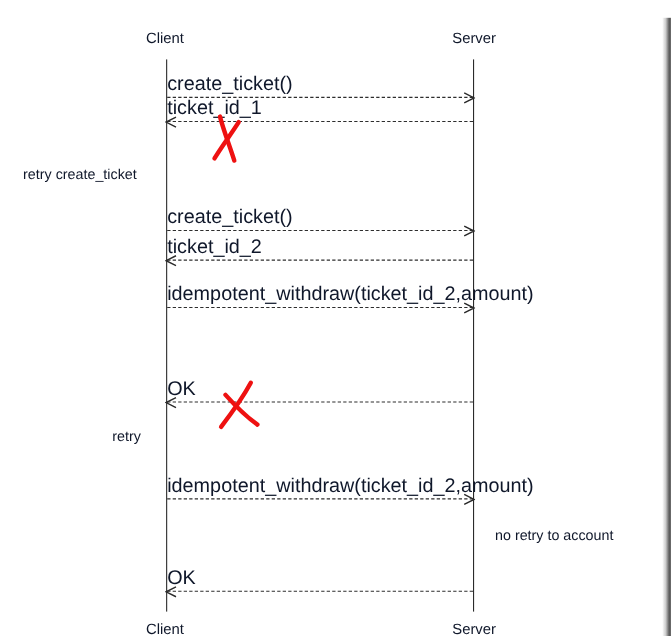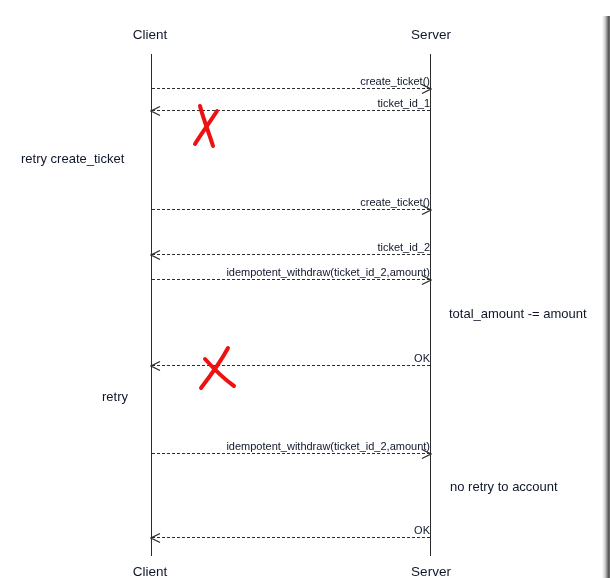--- a/index.html
+++ b/index.html
@@ -10,22 +10,22 @@
   
   .shadow-right{position:absolute;top:0;right:0;width:8px;height:100%;
     background:linear-gradient(to right,#ffffff 0%,#cccccc 40%,#5a5a5a 80%,#6e6e6e 100%);}
   .shadow-bottom{position:absolute;left:0;bottom:0;width:100%;height:8px;
     background:linear-gradient(to bottom,#ffffff 0%,#cccccc 40%,#4c4c4c 80%,#5e5e5e 100%);}
 
   .participant{position:absolute;font-size:13.5px;transform:translateX(-50%);white-space:nowrap;}
   .lifeline{position:absolute;top:38px;height:502px;width:0;border-left:1px solid #2b2b2b;}
 
   .msg{position:absolute;left:152px;width:278px;height:0;border-top:1px dashed #2e2e2e;}
-  .msg-label{position:absolute;left:0;right:0;bottom:2px;text-align:right;
-    font-size:11px;white-space:nowrap;}
+  .msg-label{position:absolute;left:0;right:0;bottom:2px;text-align:left;
+    font-size:18px;white-space:nowrap;}
   .head{position:absolute;top:-6.5px;}
   .head-right{right:-2px;}
   .head-left{left:-2px;}
 
   .note{position:absolute;font-size:13px;white-space:nowrap;text-align:right;}
 
   .lost-x{position:absolute;}
 </style>
 </head>
 <body>
@@ -52,21 +52,21 @@
       </svg>
   </div>
 
   <div class="msg" style="top:193px">
     <span class="msg-label">create_ticket()</span>
     <svg class="head head-right" width="12" height="12" viewBox="0 0 12 12">
         <path d="M2 1.5 L11 6 L2 10.5" fill="none" stroke="#2b2b2b" stroke-width="1.3"></path>
       </svg>
   </div>
 
-  <div class="msg" style="top:238px">
+  <div class="msg" style="top:220px">
     <span class="msg-label">ticket_id_2</span>
     <svg class="head head-left" width="12" height="12" viewBox="0 0 12 12">
         <path d="M10 1.5 L1 6 L10 10.5" fill="none" stroke="#2b2b2b" stroke-width="1.3"></path>
       </svg>
   </div>
 
   <div class="msg" style="top:263px">
     <span class="msg-label">idempotent_withdraw(ticket_id_2,amount)</span>
     <svg class="head head-right" width="12" height="12" viewBox="0 0 12 12">
         <path d="M2 1.5 L11 6 L2 10.5" fill="none" stroke="#2b2b2b" stroke-width="1.3"></path>
@@ -98,21 +98,20 @@
     <path d="M9 4 C12 16 18 31 22 44" fill="none" stroke="#ee1111" stroke-width="4" stroke-linecap="round"></path>
     <path d="M26 9 C19 20 10 32 4 42" fill="none" stroke="#ee1111" stroke-width="4" stroke-linecap="round"></path>
   </svg>
 
   <svg class="lost-x" style="left:197px;top:327px" width="42" height="52" viewBox="0 0 42 52">
     <path d="M31 5 C24 18 14 32 4 45" fill="none" stroke="#ee1111" stroke-width="4" stroke-linecap="round"></path>
     <path d="M8 16 C17 26 27 36 37 43" fill="none" stroke="#ee1111" stroke-width="4" stroke-linecap="round"></path>
   </svg>
 
   <div class="note" style="left:21px;top:135px">retry create_ticket</div>
-  <div class="note" style="left:449px;top:290px">total_amount -= amount</div>
   <div class="note" style="left:102px;top:373px">retry</div>
   <div class="note" style="left:450px;top:463px">no retry to account</div>
 
   <div class="participant" style="left:150px;top:548px">Client</div>
   <div class="participant" style="left:431px;top:548px">Server</div>
 
   <div class="shadow-right"></div>
   <div class="shadow-bottom"></div>
 </div>
 

